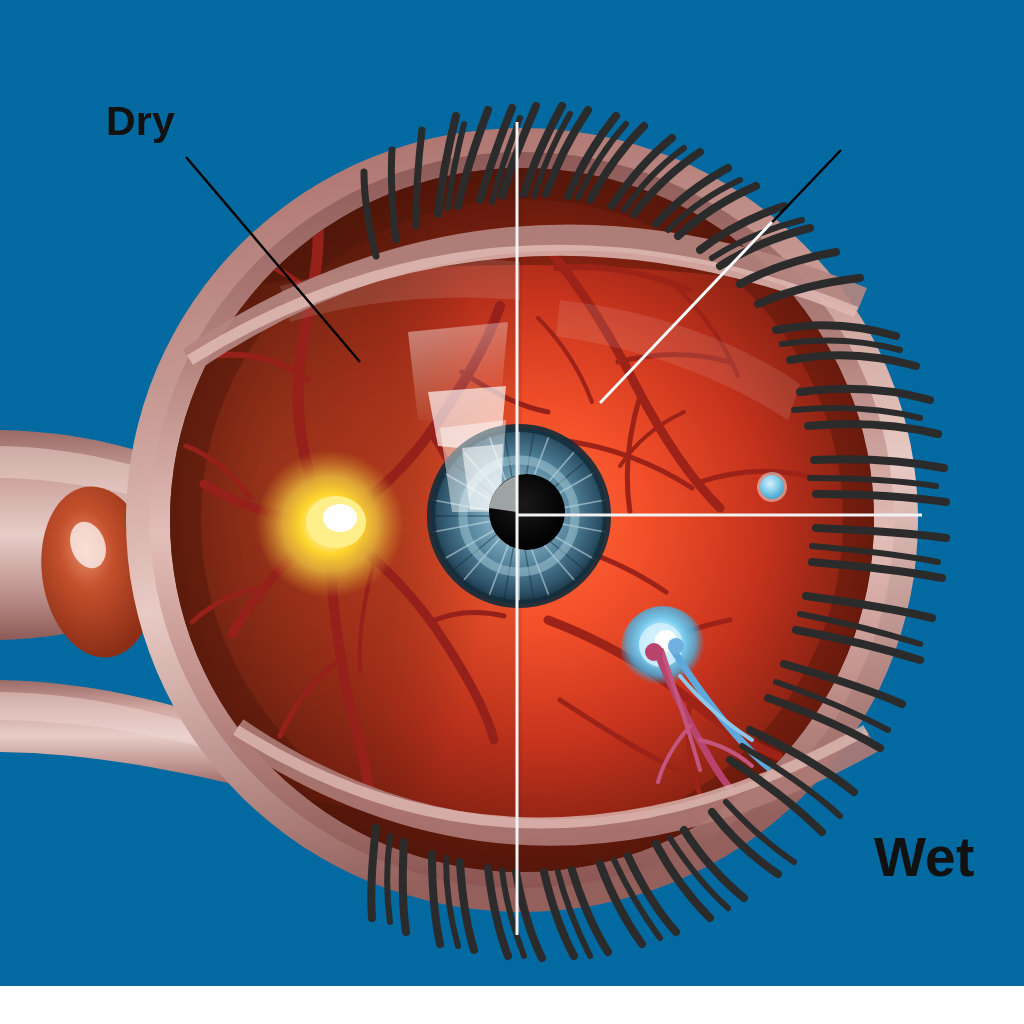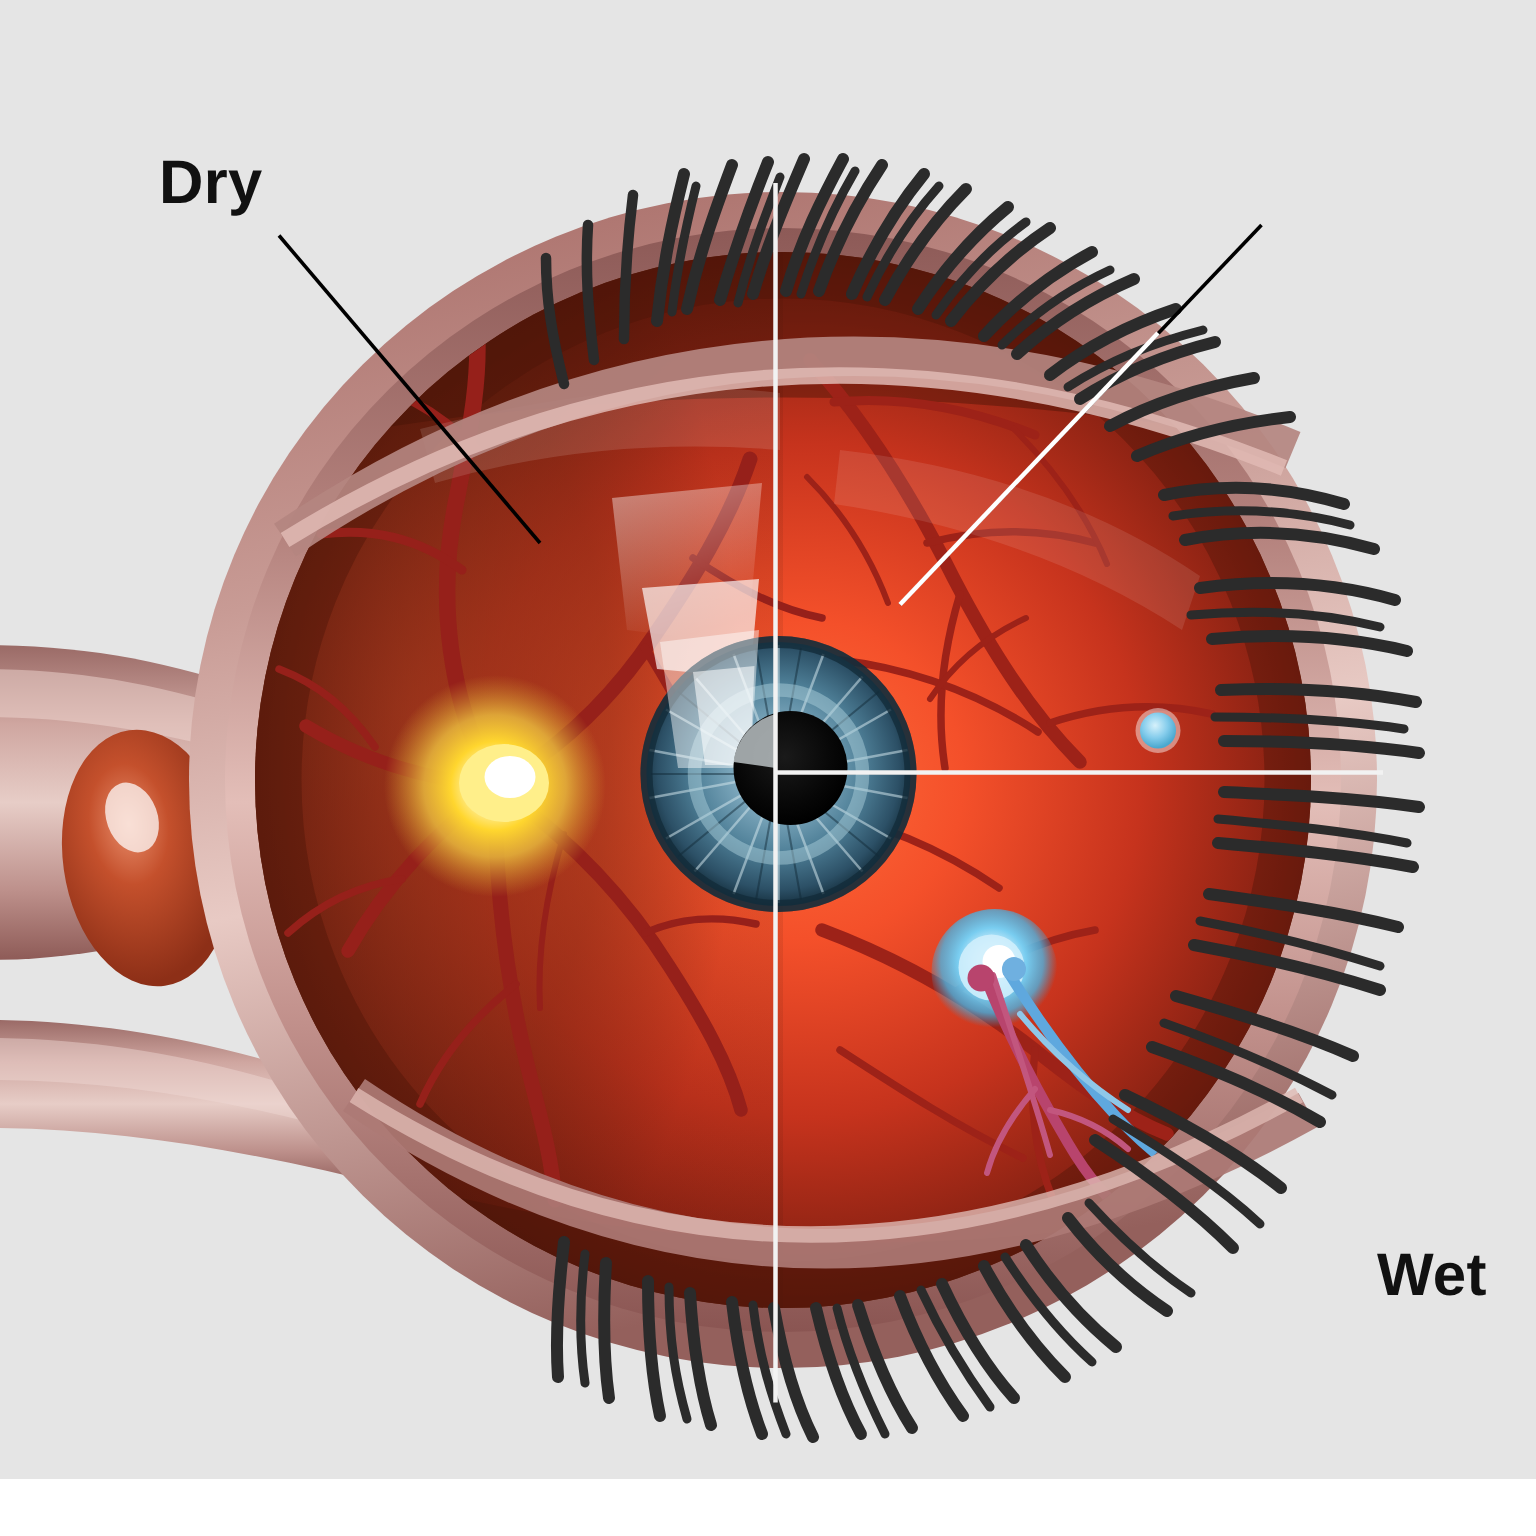--- a/index.html
+++ b/index.html
@@ -1,23 +1,23 @@
 <!DOCTYPE html>
 <html><head>
 <meta charset="utf-8">
 <style>
   html,body{margin:0;padding:0;background:#fff;}
   body{width:1024px;height:1024px;overflow:hidden;font-family:"Liberation Sans",sans-serif;}
-  #stage{position:relative;width:1024px;height:986px;background:#e5e5e5;}
+  #stage{position:relative;width:1024px;height:986px;background:#0369a1;}
   #art{position:absolute;left:0;top:0;width:1024px;height:1024px;}
   .lbl{position:absolute;font-family:"Liberation Sans",sans-serif;font-weight:bold;color:#111111;
        letter-spacing:.2px;white-space:nowrap;line-height:1;}
   #lbl-dry{left:106px;top:101px;font-size:41px;}
   #lbl-wetform{left:830px;top:100px;font-size:41px;}
-  #lbl-wet{left:874px;top:830px;font-size:40px;margin-left:44px;}
+  #lbl-wet{left:874px;top:830px;font-size:55px;}
 </style>
 </head>
 <body>
 
 <div id="stage">
 
   <svg id="art" viewBox="0 0 1024 1024" xmlns="http://www.w3.org/2000/svg">
     <defs>
       <radialGradient id="gRetina" cx="52%" cy="50%" r="58%">
         <stop offset="0%" stop-color="#ff6b3a"></stop>

